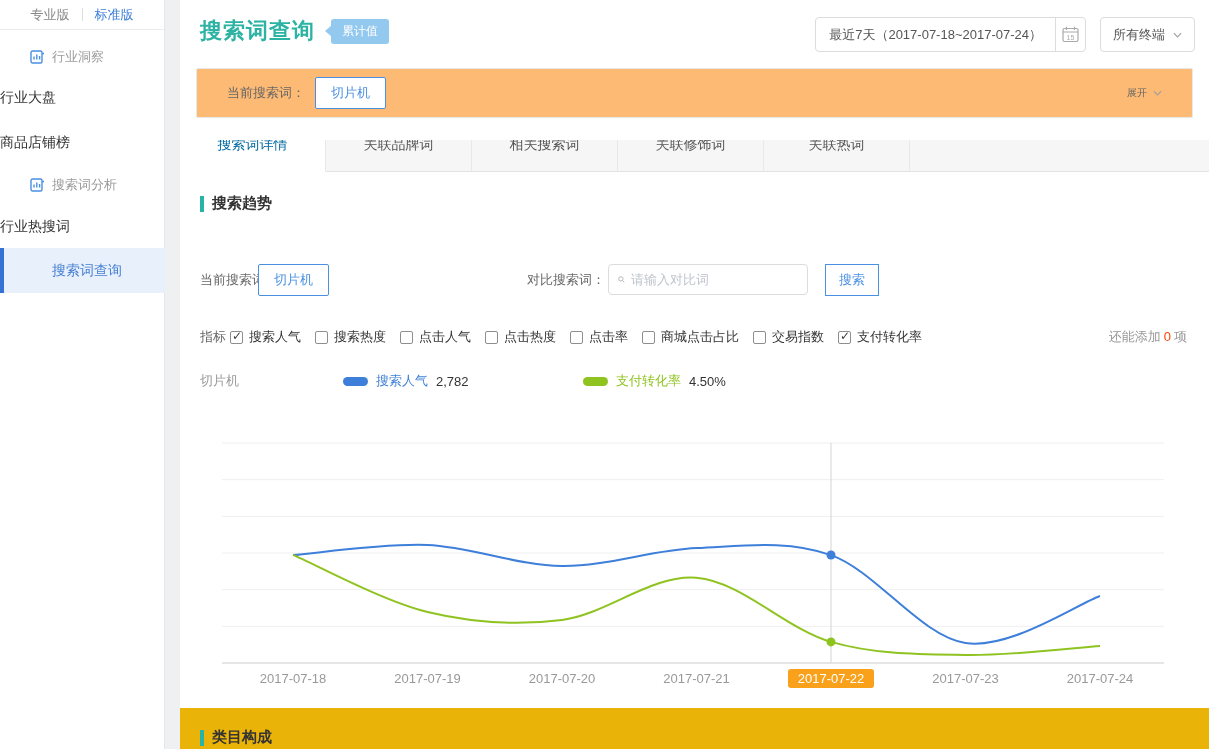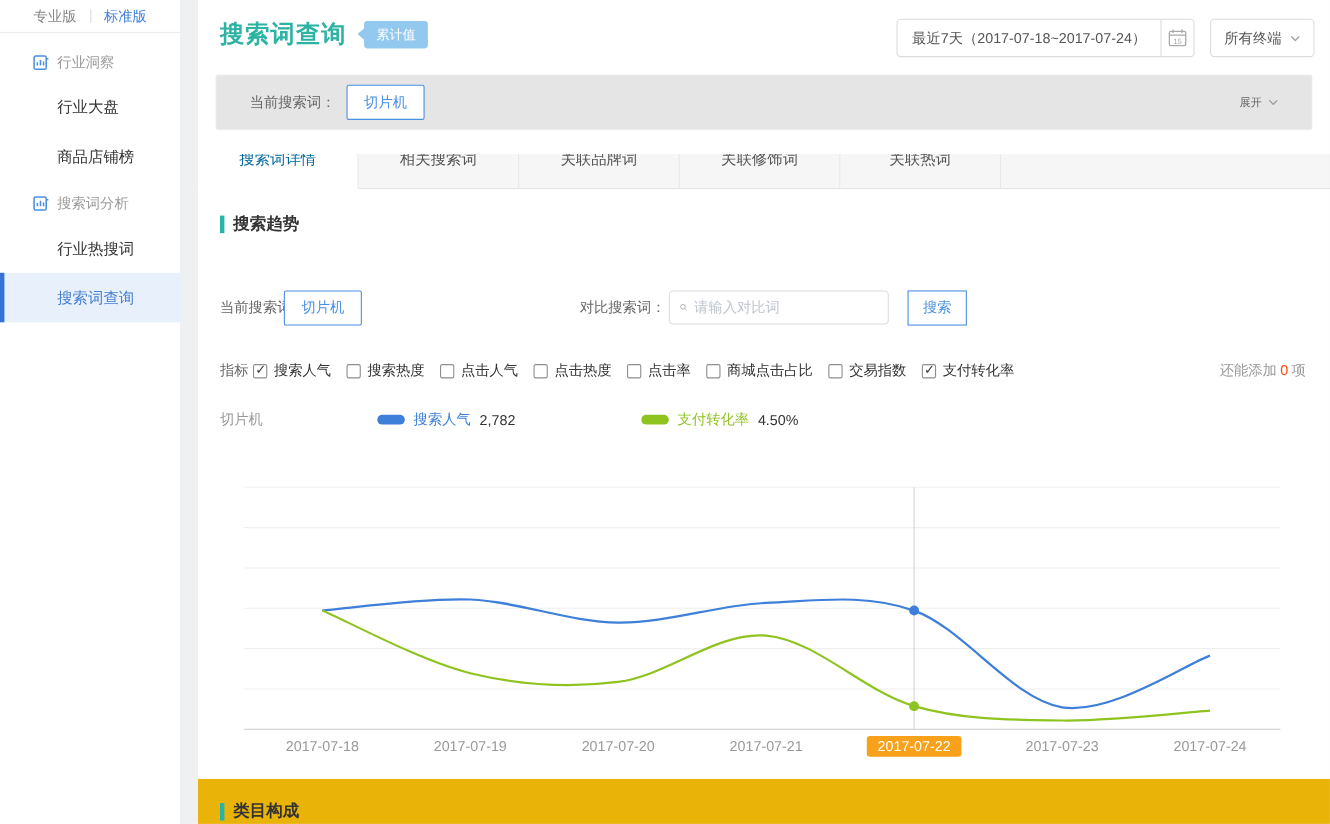--- a/index.html
+++ b/index.html
@@ -8,40 +8,40 @@
   .page { position:absolute; inset:0; }
 
   
   .sidebar { position:absolute; left:0; top:0; width:165px; height:749px; background:#fff; border-right:1px solid #e4e7ea; z-index:5; }
   .ver-tabs { height:30px; display:flex; align-items:center; justify-content:center; gap:0; border-bottom:1px solid #ececec; font-size:13px; }
   .ver-tab { padding:0 12px; color:#888; cursor:pointer; }
   .ver-tab.active { color:#3e7fd8; }
   .ver-sep { width:1px; height:13px; background:#ddd; }
   .nav-item { position:absolute; left:0; width:165px; display:flex; align-items:center; font-size:14px; color:#333; cursor:pointer; }
   .nav-item.group { font-size:13px; color:#9a9a9a; padding-left:30px; gap:7px; cursor:default; }
-  .nav-item.leaf { padding-left:52px; }
+  .nav-item.leaf { }
   .nav-item.active { background:#e7f0fb; border-left:4px solid #3572d4; padding-left:48px; color:#477fd3; }
   .nav-icon { width:15px; height:14px; display:inline-block; }
 
   
   .main { position:absolute; left:180px; top:0; right:0; height:749px; }
 
   .header-card { position:absolute; left:0; right:0; top:0; height:140px; background:#fff; z-index:3; }
   .page-title-row { position:absolute; left:20px; top:16px; display:flex; align-items:center; }
   .page-title { font-size:22px; font-weight:bold; color:#2cb3a3; letter-spacing:1px; }
   .title-badge { position:relative; margin-left:16px; background:#93c8ef; color:#fff; font-size:12px; padding:4px 11px; border-radius:3px; }
   .title-badge:before { content:""; position:absolute; left:-6px; top:50%; margin-top:-6px; border:6px solid transparent; border-right:7px solid #93c8ef; border-left:none; }
   .top-controls { position:absolute; right:14px; top:17px; display:flex; align-items:stretch; height:35px; }
   .date-box { display:flex; align-items:stretch; border:1px solid #dcdcdc; border-radius:4px; background:#fff; overflow:hidden; }
   .date-text { display:flex; align-items:center; padding:0 13px; font-size:13px; color:#555; cursor:pointer; }
   .cal-btn { width:30px; display:flex; align-items:center; justify-content:center; border-left:1px solid #dcdcdc; cursor:pointer; }
   .terminal-box { margin-left:14px; border:1px solid #dcdcdc; border-radius:4px; background:#fff; display:flex; align-items:center; padding:0 12px; font-size:13px; color:#555; gap:8px; cursor:pointer; }
   .chev { width:9px; height:6px; display:inline-block; }
 
-  .query-panel { position:absolute; left:16px; right:16px; top:68px; height:50px; border:1px solid #e8e8e8; border-radius:2px; background:#e5e5e5; display:flex; align-items:center; }
+  .query-panel { position:absolute; left:16px; right:16px; top:68px; height:50px; border:1px solid #e8e8e8; border-radius:2px; background:#fdba74; display:flex; align-items:center; }
   .qp-label { margin-left:30px; font-size:13px; color:#666; }
   .kw-chip { margin-left:10px; border:1px solid #4a90e2; color:#4a90e2; background:#fff; font-size:13px; padding:6px 15px; border-radius:2px; cursor:pointer; }
   .expand { margin-left:auto; margin-right:30px; font-size:10px; color:#666; display:flex; align-items:center; gap:6px; cursor:pointer; }
 
   .tab-bar { position:absolute; left:0; right:0; top:118px; height:54px; display:flex; z-index:1; }
   .tab { width:146px; display:flex; align-items:center; justify-content:center; font-size:14px; color:#555; background:#f6f6f6; border-bottom:1px solid #e3e3e3; border-right:1px solid #e8e8e8; cursor:pointer; }
   .tab.active { background:#fff; color:#0369a1; border-bottom:1px solid #fff; border-right:1px solid #e8e8e8; }
   .tab-filler { flex:1; background:#f6f6f6; border-bottom:1px solid #e3e3e3; }
 
   .trend-panel { position:absolute; left:0; right:0; top:172px; height:536px; background:#fff; z-index:2; }
@@ -124,22 +124,22 @@
         <div class="nav-item leaf active" style="top: 248px; height: 45px;">
           <span>搜索词查询</span>
         </div>
       </div>
   </div>
 
   <div class="main">
 
     <div class="tab-bar" id="tab-bar">
         <div class="tab active">搜索词详情</div>
+        <div class="tab">关联品牌词</div>
         <div class="tab">相关搜索词</div>
-        <div class="tab">关联品牌词</div>
         <div class="tab">关联修饰词</div>
         <div class="tab">关联热词</div>
         <div class="tab-filler"></div>
       </div>
 
     <div class="header-card">
       <div class="page-title-row">
         <span class="page-title">搜索词查询</span>
         <span class="title-badge">累计值</span>
       </div>

